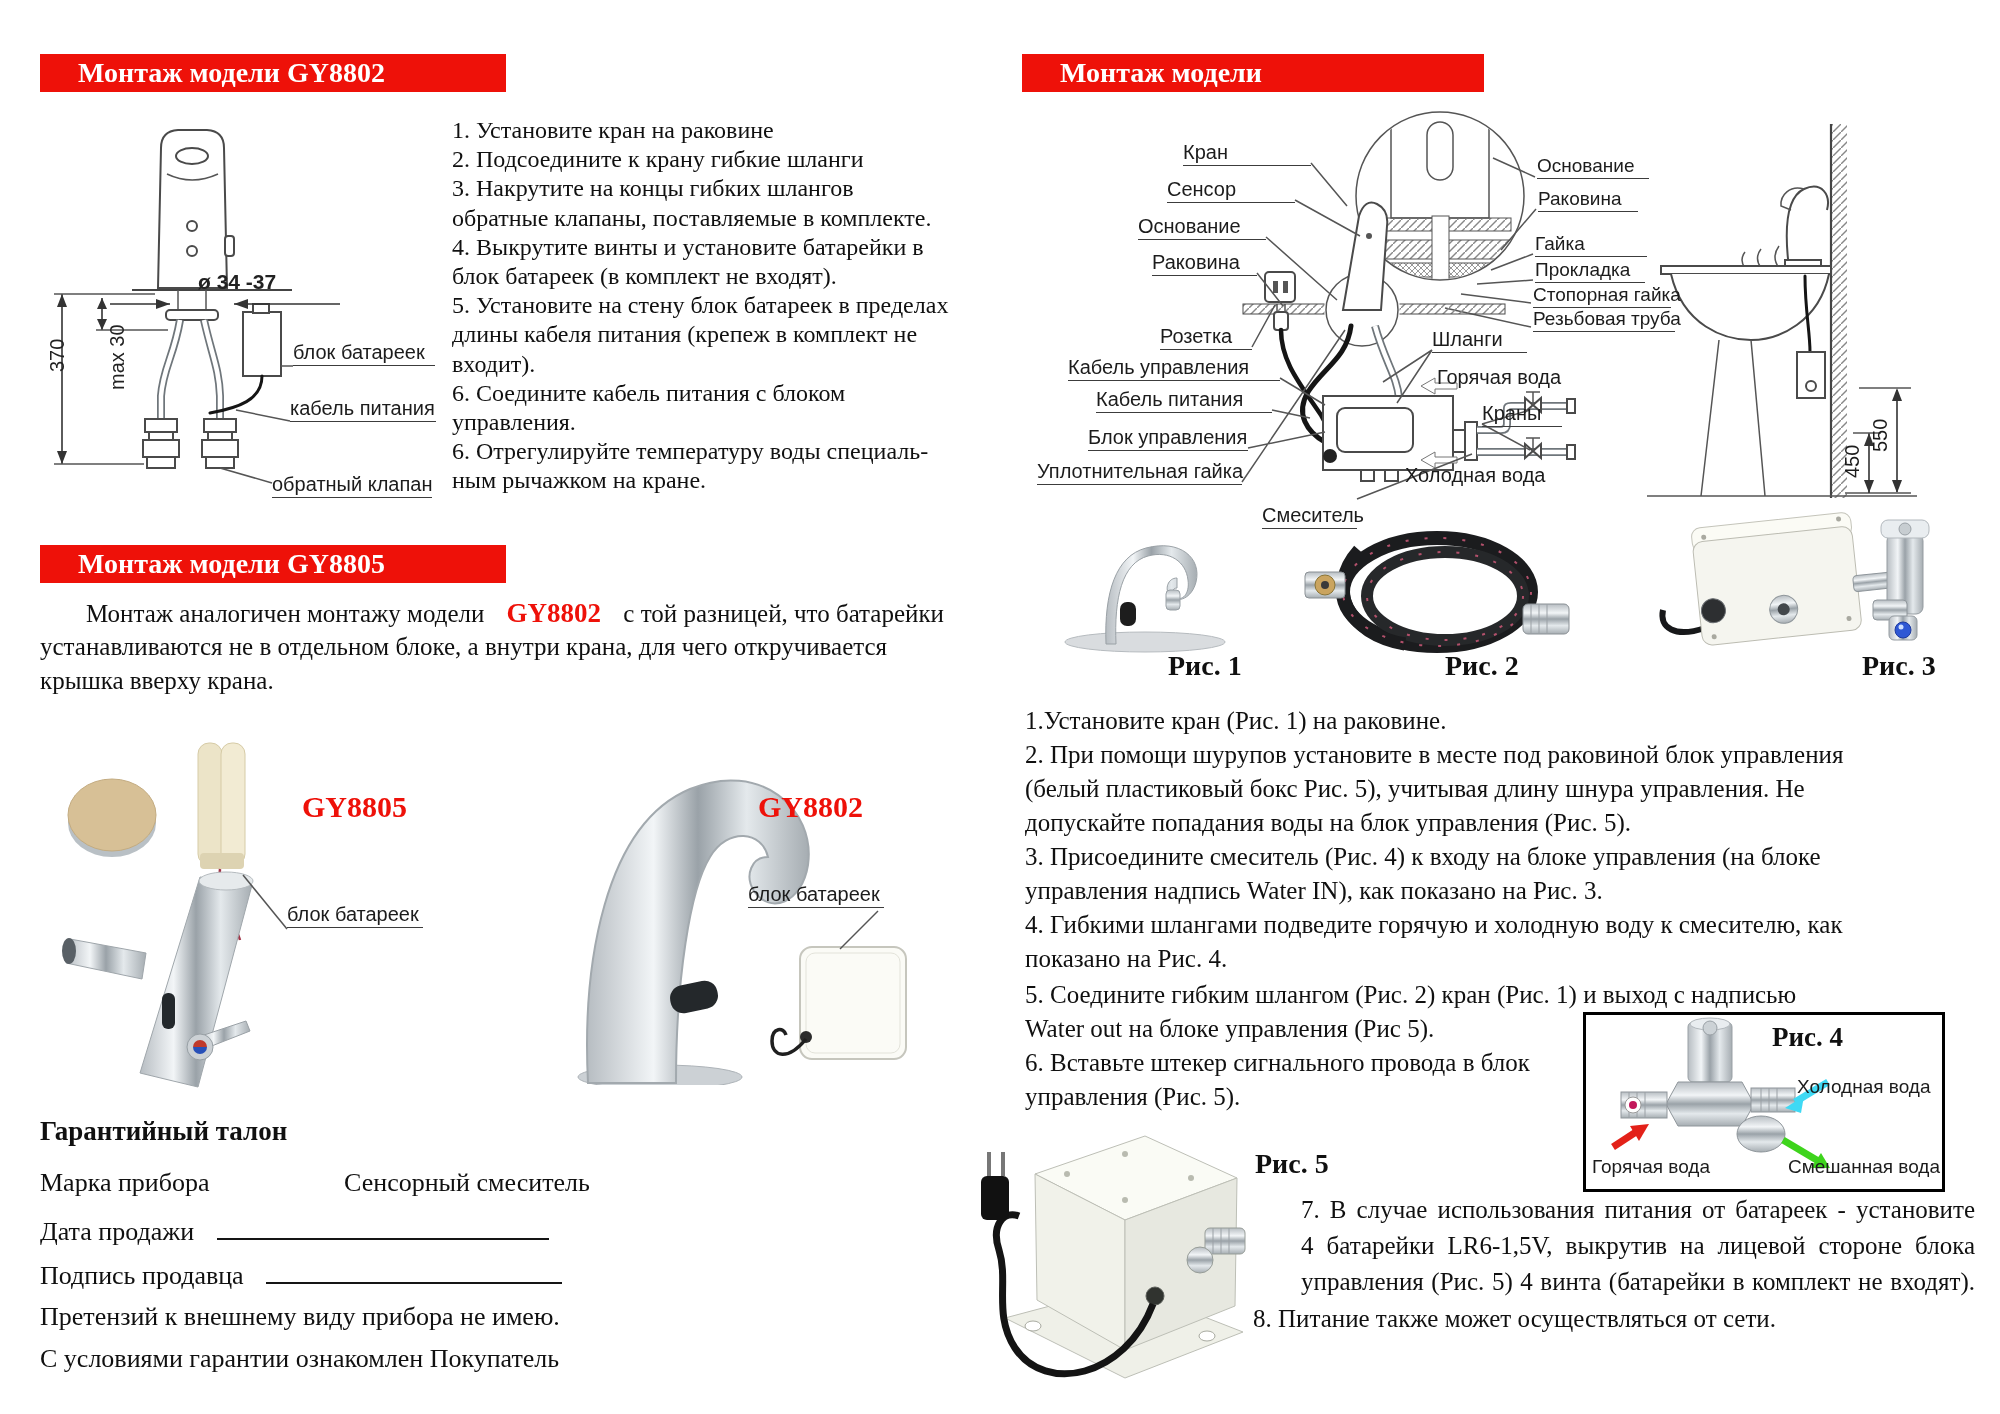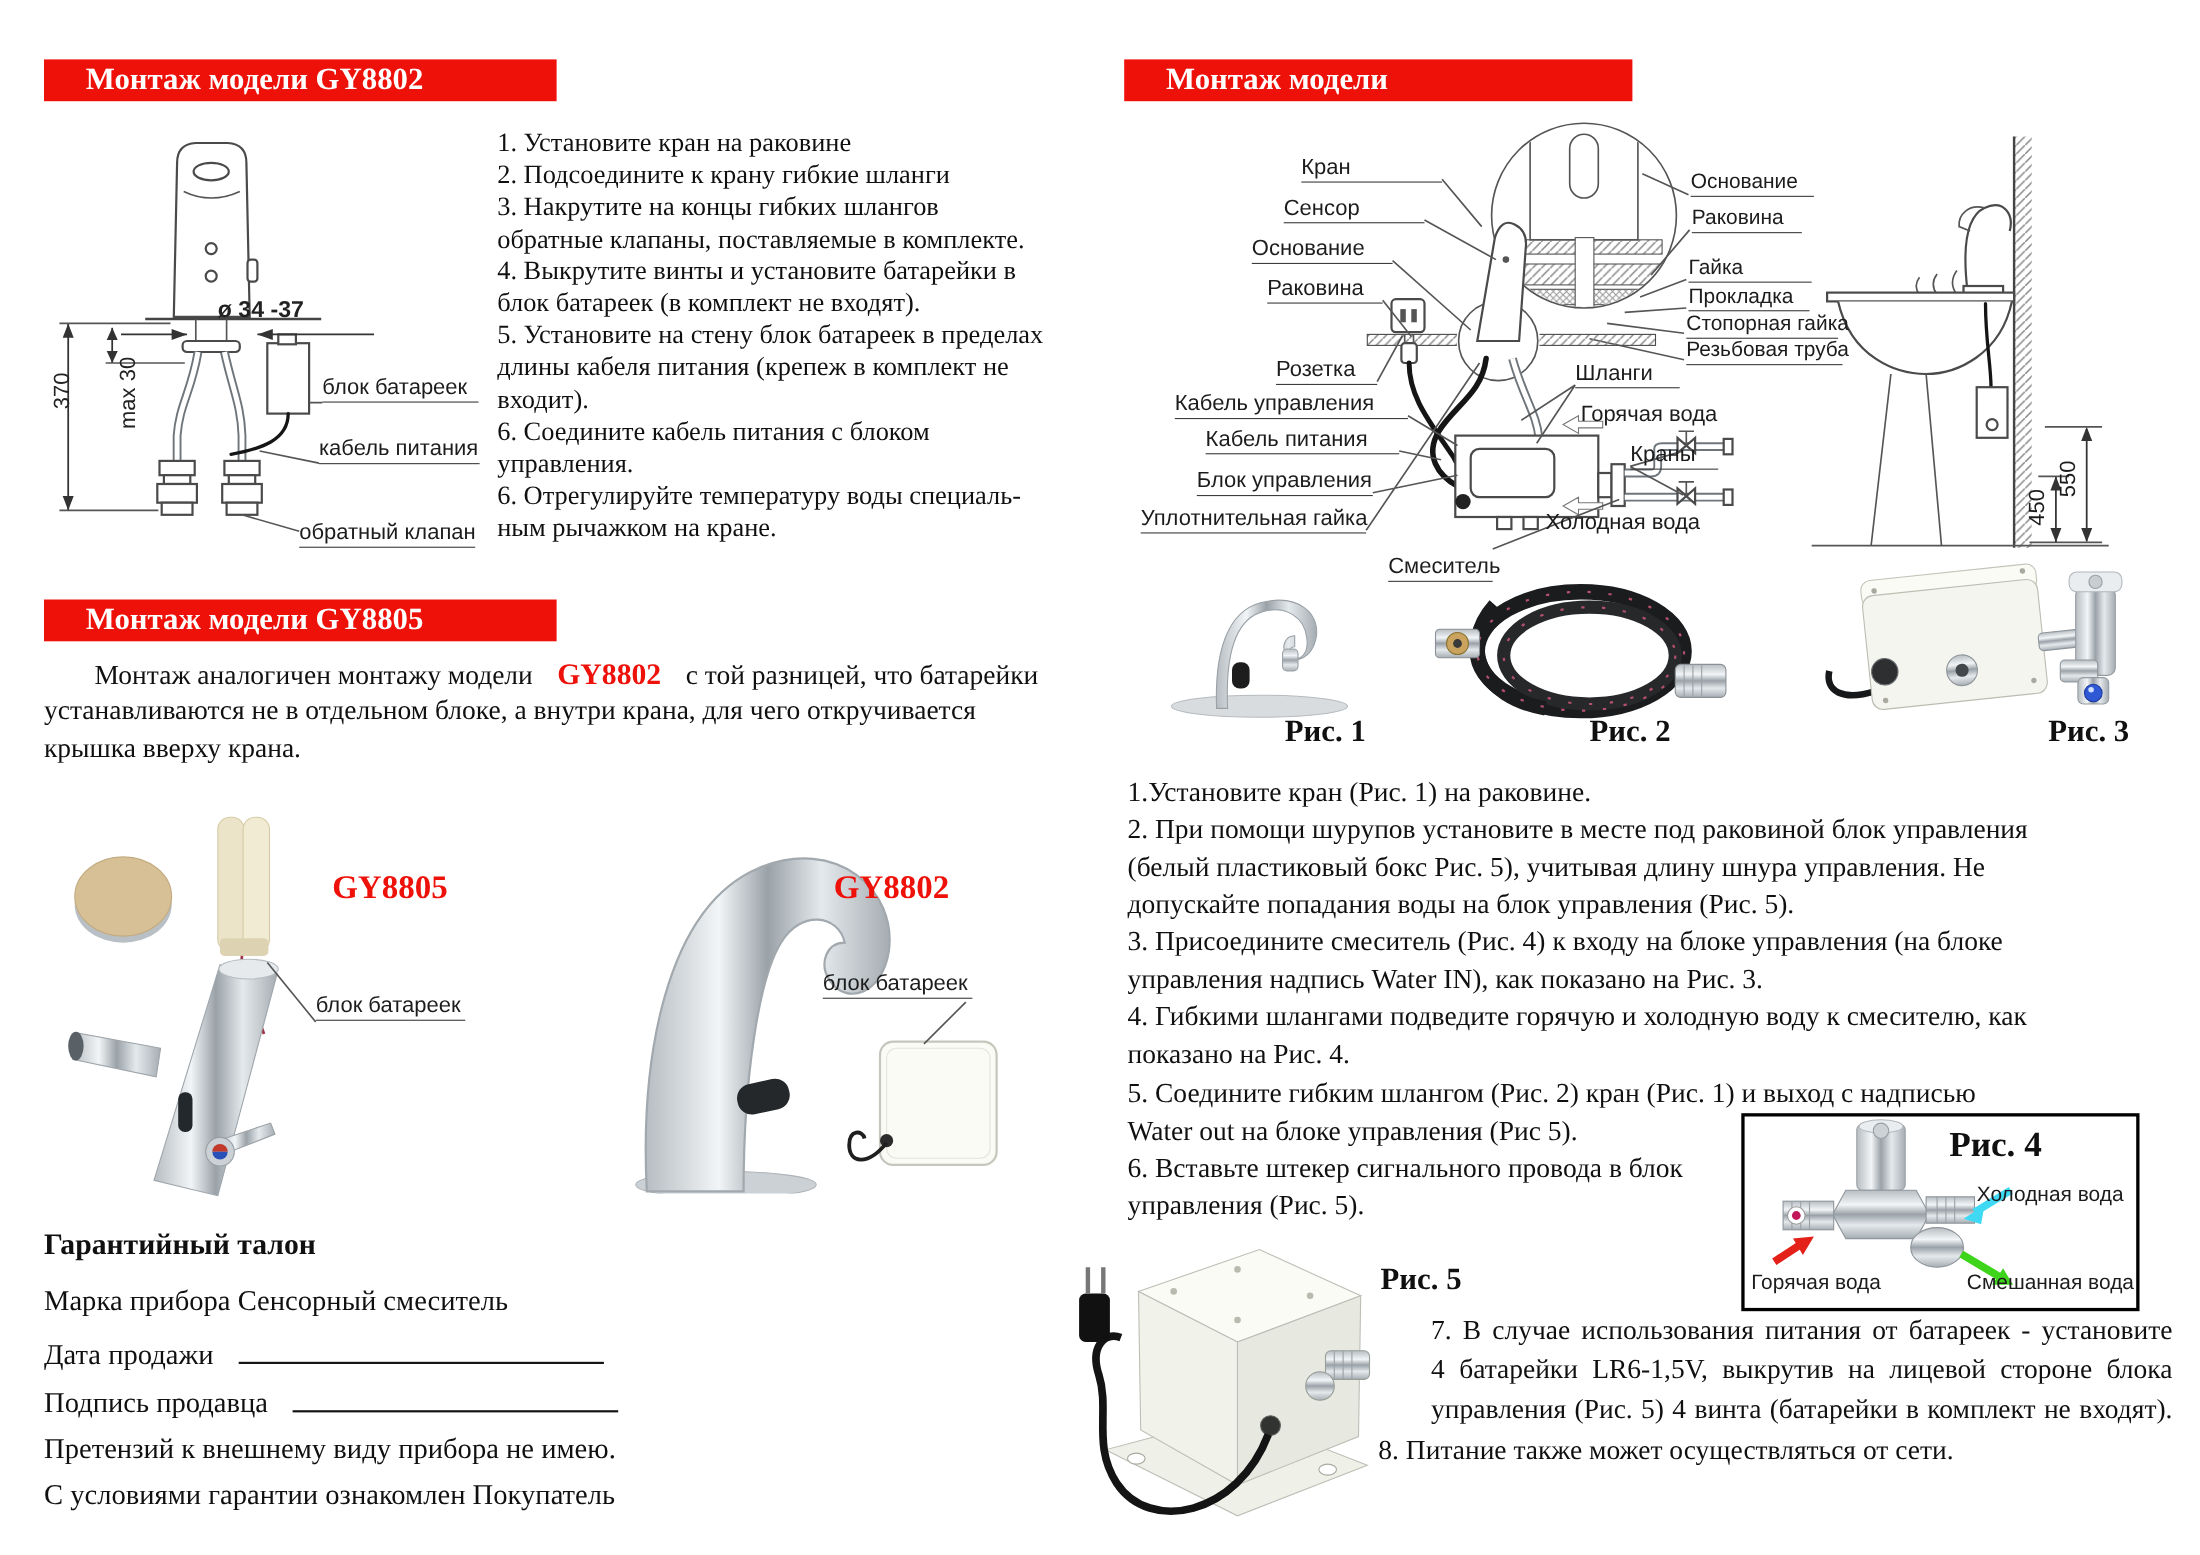--- a/index.html
+++ b/index.html
@@ -182,21 +182,21 @@
       <path d="M306,274 C288,296 272,292 272,276 C272,262 284,262 286,270" stroke="#1f1f1f" stroke-width="3.5" fill="none"></path>
     </g>
     <path class="ln1" d="M378,146 L340,184"></path>
   </svg>
   <div class="model" style="left:758px;top:790px">GY8802</div>
   <div class="dlabel ul" style="left:748px;top:883px;width:136px">блок батареек</div>
 
   <div class="wartitle" style="left:40px;top:1116px">Гарантийный талон</div>
   <div class="war" style="left:40px;top:1168px">
     <span>Марка прибора</span>
-    <span style="">Сенсорный смеситель</span>
+    <span style="margin-left:128px">Сенсорный смеситель</span>
   </div>
   <div class="war" style="left:40px;top:1214px">
     <span>Дата  продажи</span>
     <span class="wline" style="width:332px;margin-left:16px"></span>
   </div>
   <div class="war" style="left:40px;top:1258px">
     <span>Подпись  продавца</span>
     <span class="wline" style="width:296px;margin-left:16px"></span>
   </div>
   <div class="war" style="left:40px;top:1302px">Претензий к внешнему виду прибора не имею.</div>
@@ -395,21 +395,21 @@
     <rect x="168" y="76" width="44" height="24" fill="url(#ch)" stroke="#8f969b"></rect>
     <path d="M178,76 V100 M186,76 V100 M194,76 V100" stroke="#9aa0a5"></path>
     <ellipse cx="178" cy="122" rx="24" ry="18" fill="url(#ch)" stroke="#8f969b"></ellipse>
     <line x1="245" y1="70" x2="212" y2="90" stroke="#3fd9f4" stroke-width="7"></line>
     <polygon points="202,96 221,84 218,101" fill="#3fd9f4"></polygon>
     <line x1="30" y1="135" x2="56" y2="118" stroke="#e32119" stroke-width="7"></line>
     <polygon points="66,112 47,114 56,129" fill="#e32119"></polygon>
     <line x1="200" y1="128" x2="237" y2="150" stroke="#3ed41c" stroke-width="7"></line>
     <polygon points="247,156 228,156 238,141" fill="#3ed41c"></polygon>
   </svg>
-  <div class="cap" style="left:1772px;top:1022px;font-size:32px">Рис. 4</div>
+  <div class="cap" style="left:1772px;top:1022px;font-size:27px">Рис. 4</div>
   <div class="dlabel small" style="left:1797px;top:1076px">Холодная вода</div>
   <div class="dlabel small" style="left:1592px;top:1156px">Горячая вода</div>
   <div class="dlabel small" style="left:1788px;top:1156px">Смешанная вода</div>
 
   <svg class="abs" style="left:975px;top:1078px" width="300" height="318" viewBox="0 0 300 318">
     <polygon points="30,240 150,300 268,254 150,208" fill="#eff0e8" stroke="#bdbfb6"></polygon>
     <ellipse cx="58" cy="248" rx="8" ry="5" fill="#fff" stroke="#a8aaa0"></ellipse>
     <ellipse cx="232" cy="258" rx="8" ry="5" fill="#fff" stroke="#a8aaa0"></ellipse>
     <polygon points="60,96 170,58 262,100 150,142" fill="#fafbf5" stroke="#bdbfb6"></polygon>
     <polygon points="60,96 150,142 150,272 62,222" fill="#f1f2ea" stroke="#bdbfb6"></polygon>

